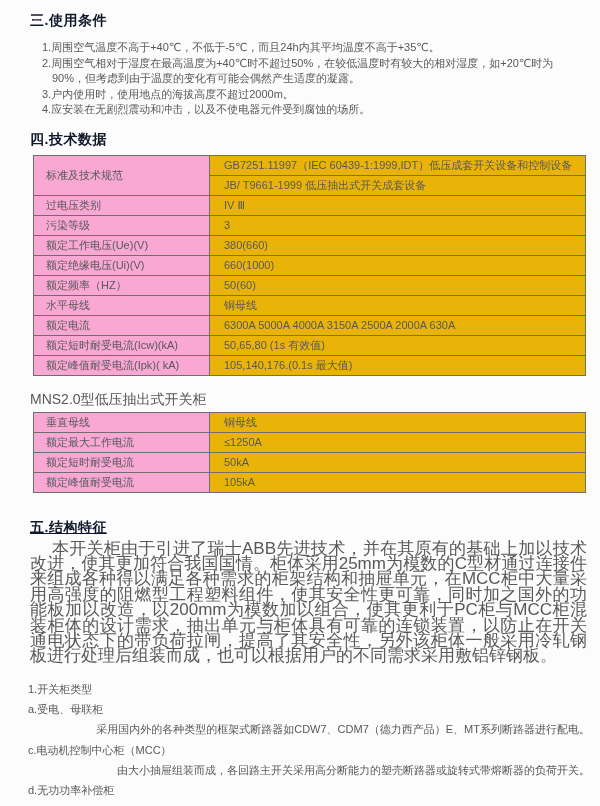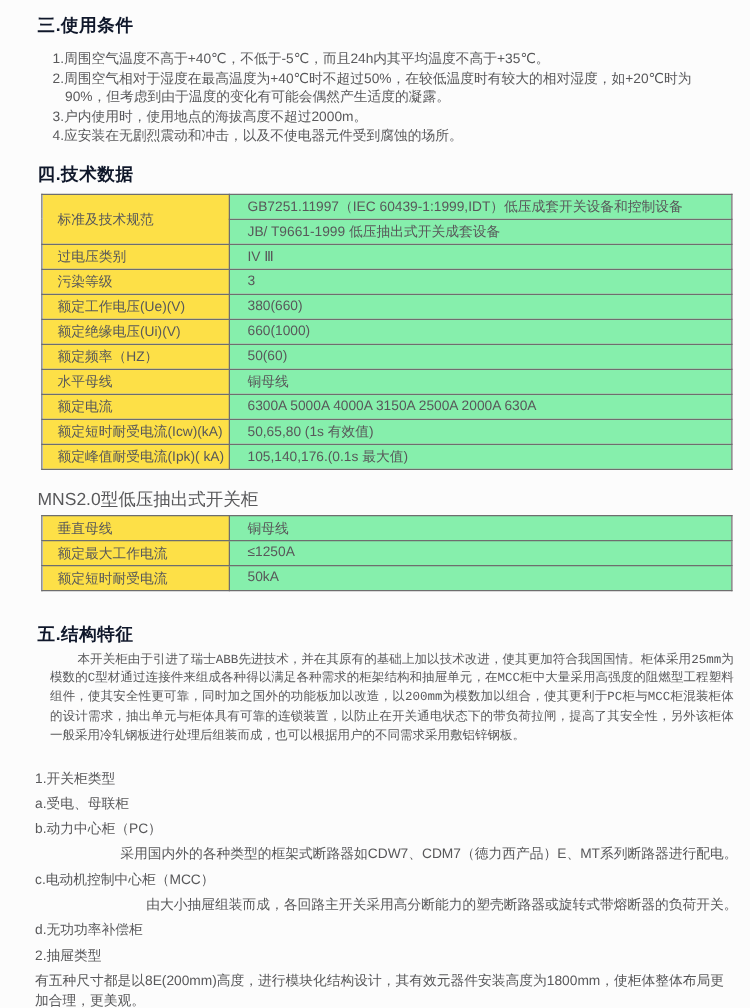--- a/index.html
+++ b/index.html
@@ -16,21 +16,21 @@
   h2.sec-title {
     color: #0f172a;
     font-size: 14px;
     line-height: 15px;
     font-weight: bold;
     margin: 0 0 0 30px;
     letter-spacing: 0.5px;
   }
   #title-usage { padding-top: 13px; }
   #title-tech  { margin-top: 14px; }
-  #title-struct{ margin-top: 27px; }
+  #title-struct{ margin-top: 27px; text-decoration: underline; }
 
   .cond-list {
     margin: 12px 14px 0 42px;
     font-size: 11px;
     line-height: 15.5px;
   }
   .cond {
     margin: 0;
     padding-left: 10px;
     text-indent: -10px;
@@ -47,42 +47,41 @@
   table.spec td {
     border: 1px solid #6e6e6e;
     font-size: 11px;
     height: 20px;
     padding: 2px 4px 2px 12px;
     vertical-align: middle;
     overflow: hidden;
     white-space: nowrap;
   }
   table.spec td.lbl {
-    background: #fde047;
-    width: 150px;
+    background: #f9a8d4;
+    width: 176px;
   }
   table.spec td.val {
     padding-left: 14px;
-    background: #86efac;
+    background: #eab308;
   }
 
   .mns-label {
     margin: 17px 0 0 30px;
     font-size: 14px;
     line-height: 12px;
   }
   #table-mns { margin-top: 7px; }
 
   .para {
-    margin: 6px 13px 0 40px;
-    font-size: 10px;
+    margin: 6px 13px 0 30px;
+    font-size: 17px;
     line-height: 15.4px;
     text-align: justify;
     text-indent: 22px;
-    font-family: Liberation Mono, monospace;
   }
 
   .struct-list {
     margin: 17px 6px 0 24px;
     font-size: 11px;
     line-height: 16.3px;
   }
   .struct-list p { margin: 4px; }
   .struct-list p.ind { padding-left: 14px; text-align: right; }
 </style>
@@ -159,31 +158,34 @@
       <td class="val">铜母线</td>
     </tr>
     <tr>
       <td class="lbl">额定最大工作电流</td>
       <td class="val">≤1250A</td>
     </tr>
     <tr>
       <td class="lbl">额定短时耐受电流</td>
       <td class="val">50kA</td>
     </tr>
+    <tr>
+      <td class="lbl">额定峰值耐受电流</td>
+      <td class="val">105kA</td>
+    </tr>
   </tbody>
     </table>
 
   <h2 class="sec-title" id="title-struct">五.结构特征</h2>
 
   <p class="para">本开关柜由于引进了瑞士ABB先进技术，并在其原有的基础上加以技术改进，使其更加符合我国国情。柜体采用25mm为模数的C型材通过连接件来组成各种得以满足各种需求的柜架结构和抽屉单元，在MCC柜中大量采用高强度的阻燃型工程塑料组件，使其安全性更可靠，同时加之国外的功能板加以改造，以200mm为模数加以组合，使其更利于PC柜与MCC柜混装柜体的设计需求，抽出单元与柜体具有可靠的连锁装置，以防止在开关通电状态下的带负荷拉闸，提高了其安全性，另外该柜体一般采用冷轧钢板进行处理后组装而成，也可以根据用户的不同需求采用敷铝锌钢板。</p>
 
   <div class="struct-list">
     <p>1.开关柜类型</p>
     <p>a.受电、母联柜</p>
-    <p>b.动力中心柜（PC）</p>
     <p class="ind">采用国内外的各种类型的框架式断路器如CDW7、CDM7（德力西产品）E、MT系列断路器进行配电。</p>
     <p>c.电动机控制中心柜（MCC）</p>
     <p class="ind">由大小抽屉组装而成，各回路主开关采用高分断能力的塑壳断路器或旋转式带熔断器的负荷开关。</p>
     <p>d.无功功率补偿柜</p>
     <p>2.抽屉类型</p>
     <p>有五种尺寸都是以8E(200mm)高度，进行模块化结构设计，其有效元器件安装高度为1800mm，使柜体整体布局更加合理，更美观。</p>
   </div>
 
 </div>
 

